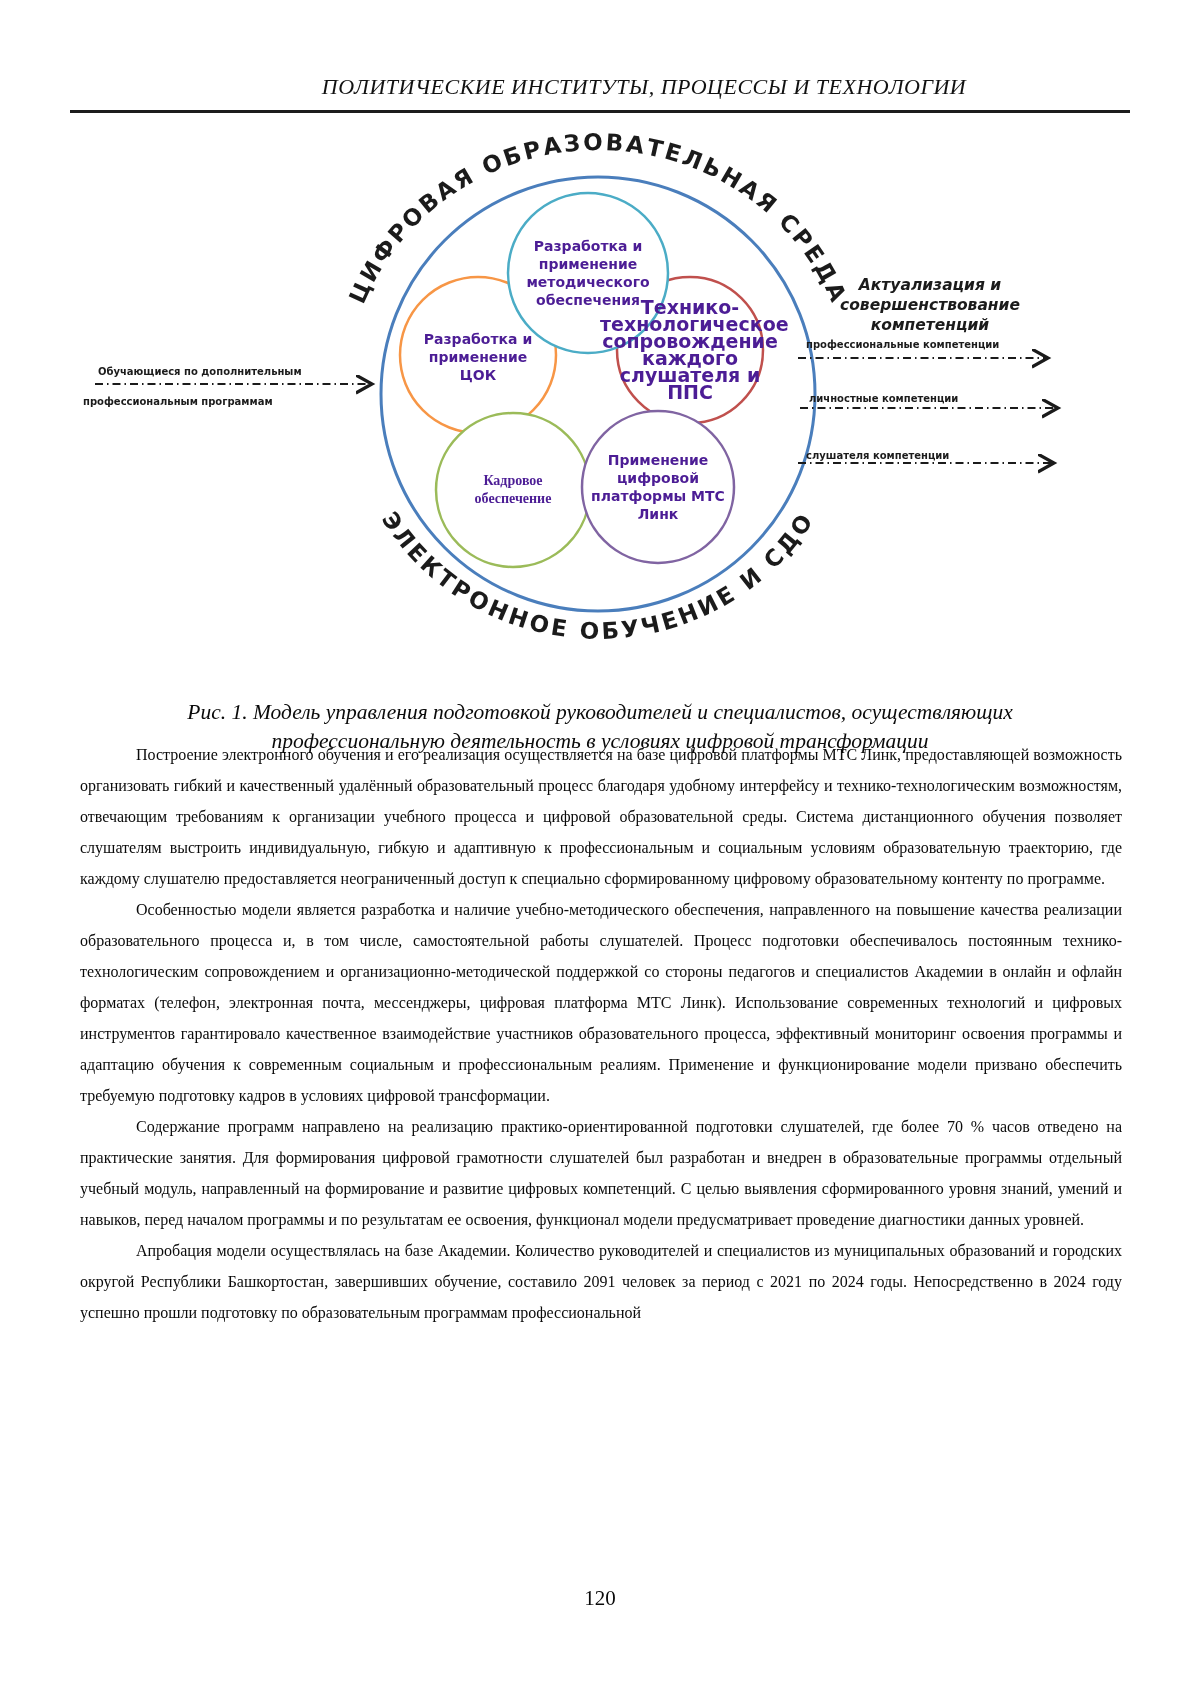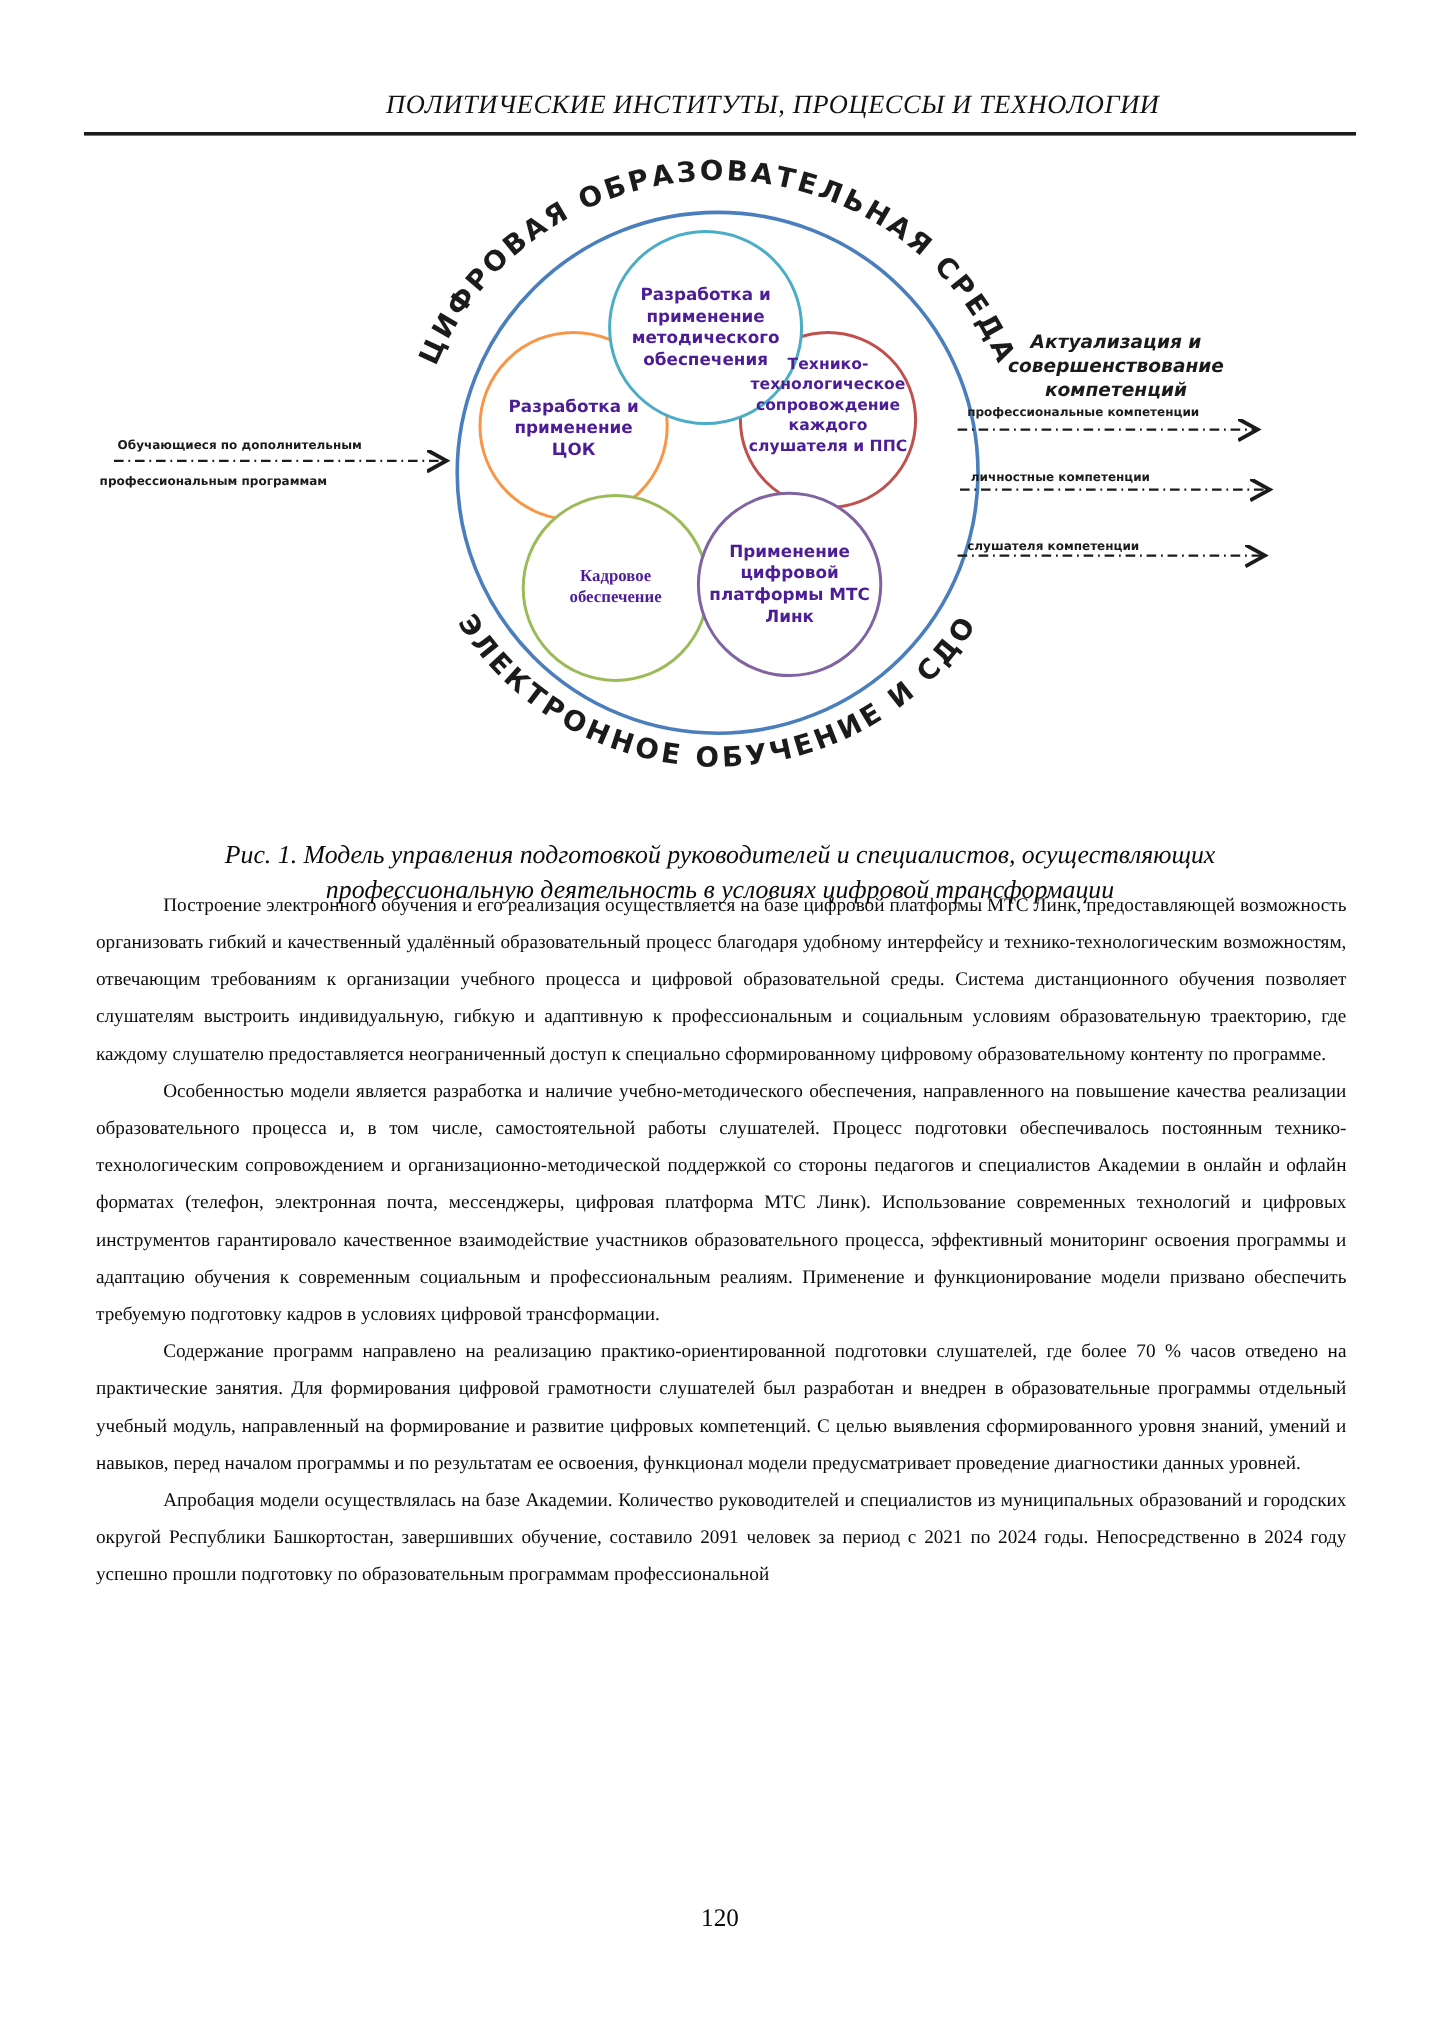--- a/index.html
+++ b/index.html
@@ -80,21 +80,21 @@
 
       <line x1="95" y1="259" x2="372" y2="259" stroke="#1b1b1b" stroke-width="1.8" stroke-dasharray="8 4 1.5 4" marker-end="url(#arrowhead)"></line>
       <line x1="798" y1="233" x2="1048" y2="233" stroke="#1b1b1b" stroke-width="1.8" stroke-dasharray="8 4 1.5 4" marker-end="url(#arrowhead)"></line>
       <line x1="800" y1="283" x2="1058" y2="283" stroke="#1b1b1b" stroke-width="1.8" stroke-dasharray="8 4 1.5 4" marker-end="url(#arrowhead)"></line>
       <line x1="798" y1="338" x2="1054" y2="338" stroke="#1b1b1b" stroke-width="1.8" stroke-dasharray="8 4 1.5 4" marker-end="url(#arrowhead)"></line>
     </svg>
 
     <div class="circle-label" style="left:478px; top:232px;">Разработка и
 применение
 ЦОК</div>
-    <div class="circle-label" style="left:690px; top:213px; font-size:13px; line-height:17px;">Технико-
+    <div class="circle-label" style="left:690px; top:225px; font-size:19px; line-height:17px;">Технико-
 технологическое
 сопровождение
 каждого
 слушателя и ППС</div>
     <div class="circle-label" style="left:588px; top:148px;">Разработка и
 применение
 методического
 обеспечения</div>
     <div class="circle-label" style="left:513px; top:365px;font-family:Liberation Serif, serif;">Кадровое
 обеспечение</div>

